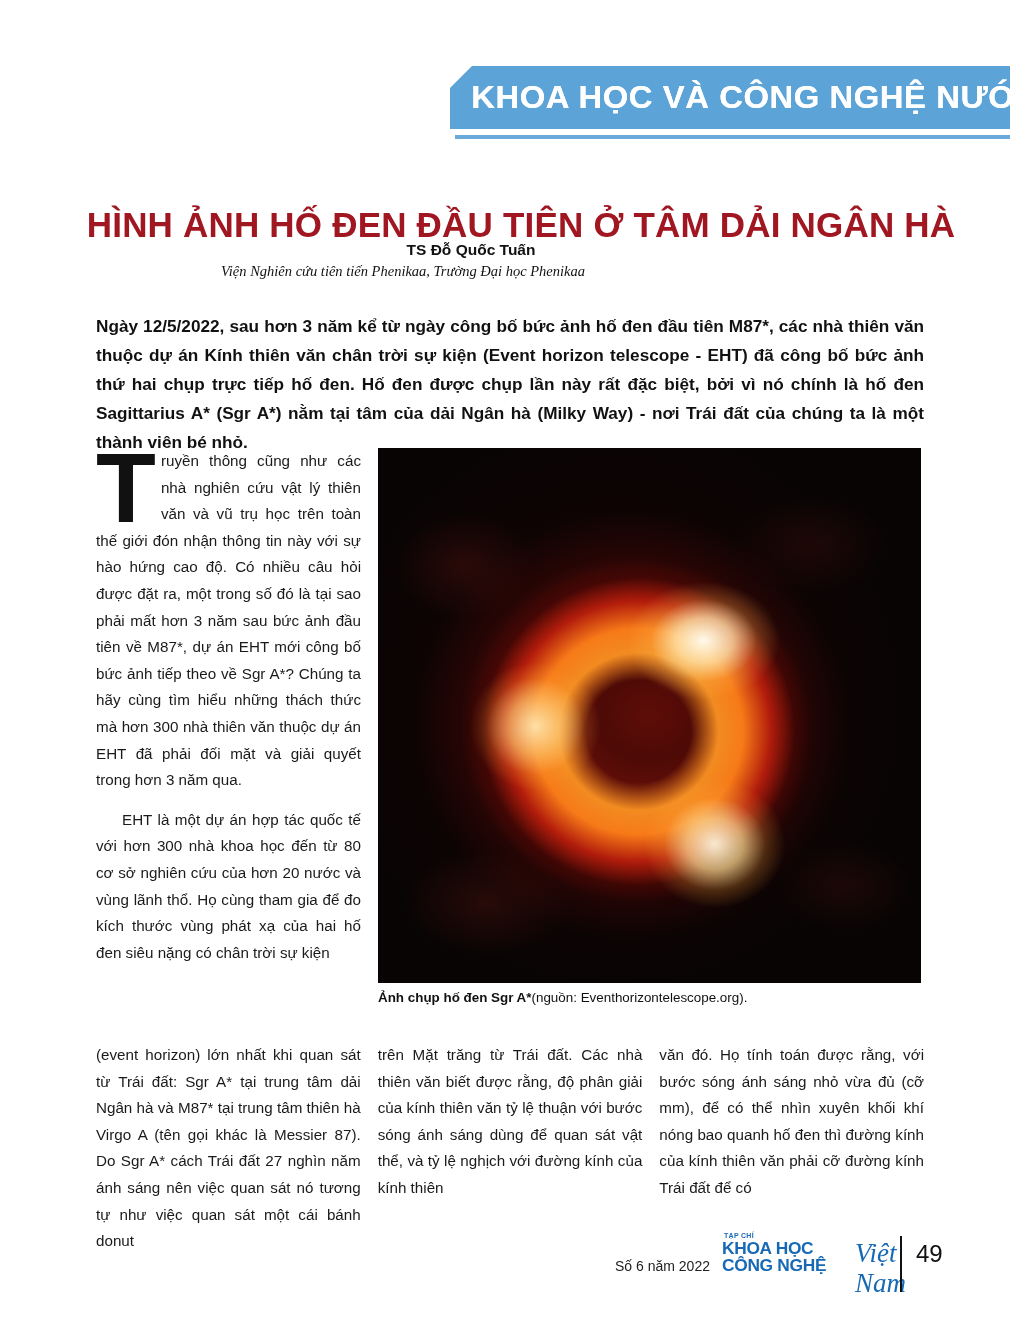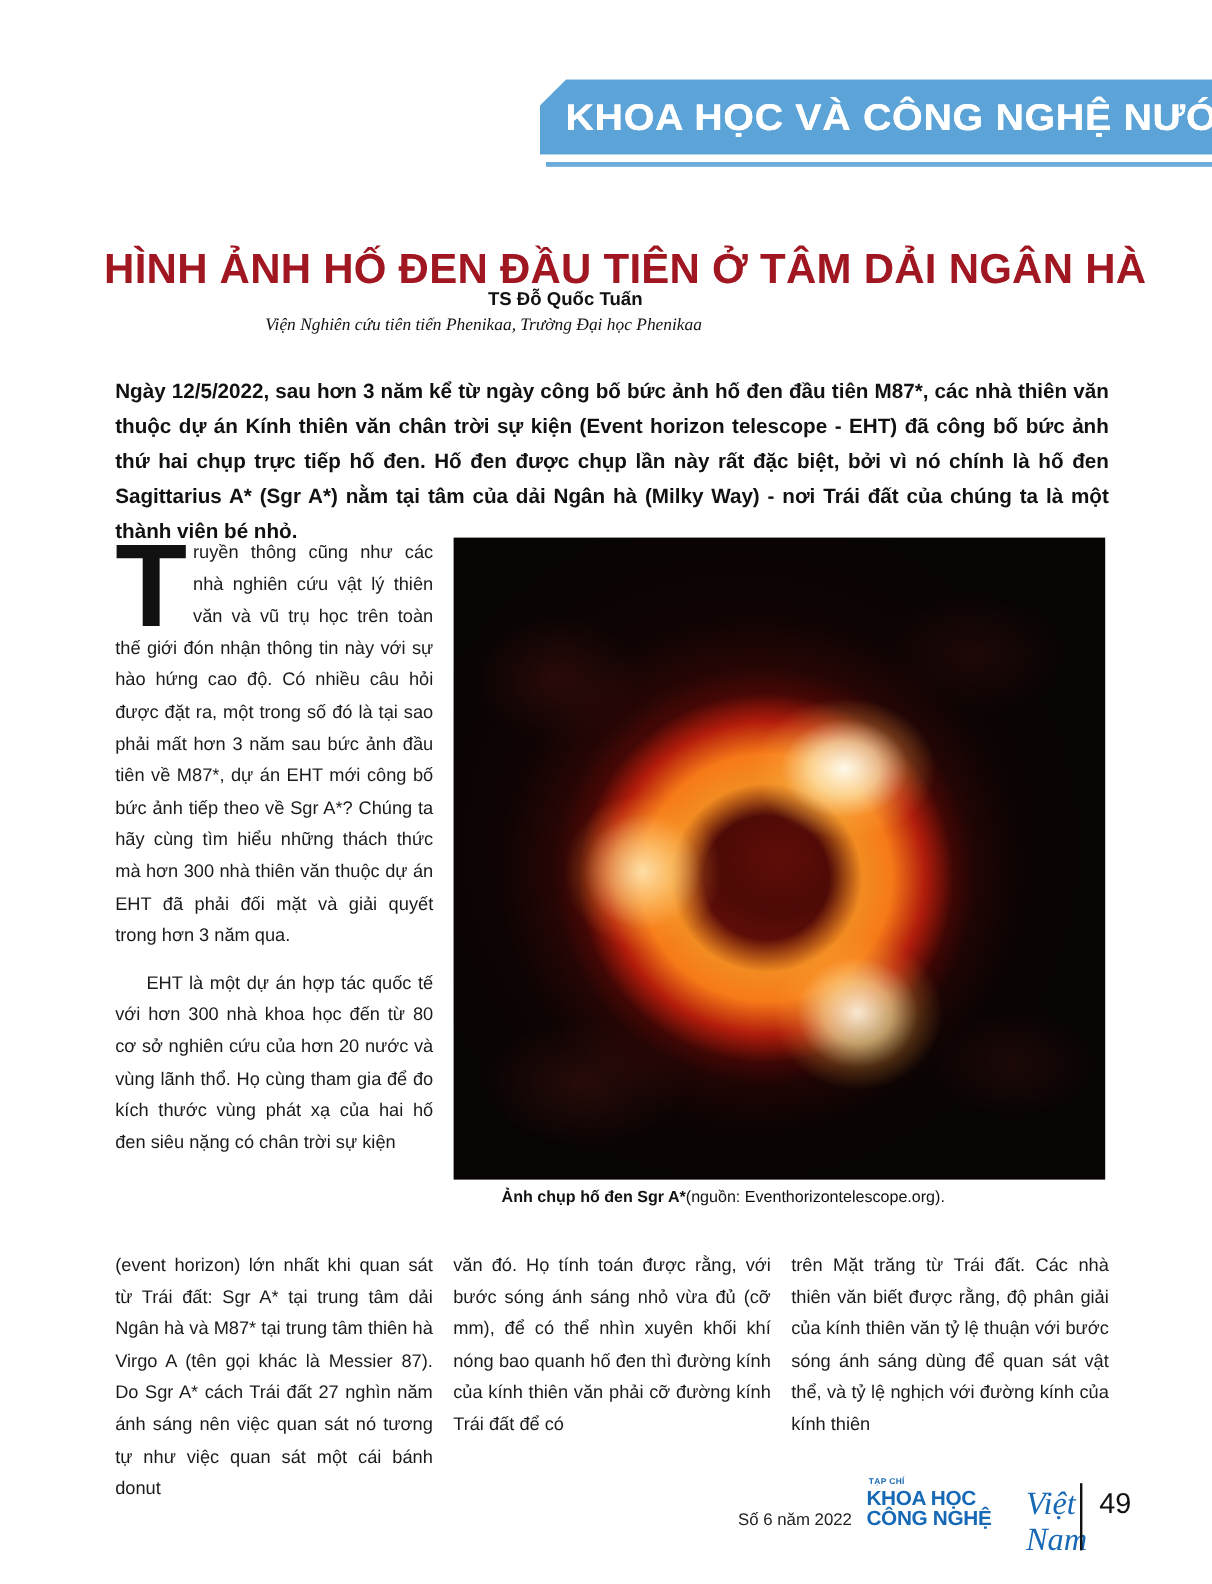--- a/index.html
+++ b/index.html
@@ -173,21 +173,21 @@
       radial-gradient(ellipse 18% 12% at 86% 82%, rgba(45,10,7,0.45), rgba(0,0,0,0) 70%);
     mix-blend-mode: screen;
   }
   .caption {
     position: absolute;
     left: 378px; top: 990px;
     width: 543px;
     font-size: 13.4px;
     color: #111;
   }
-  .caption b { font-weight: bold; margin-left: 40px; }
+  .caption b { font-weight: bold; }
 
   
   .footer-issue {
     position: absolute;
     left: 615px; top: 1258px;
     font-size: 14px;
     color: #222;
   }
   .logo {
     position: absolute;
@@ -263,22 +263,22 @@
 
 <div class="figure">
   <div class="bh">
     <div class="bh-noise"></div>
   </div>
 </div>
 <div class="caption"><b>Ảnh chụp hố đen Sgr A*</b><span>(nguồn: Eventhorizontelescope.org).</span></div>
 
 <div class="row-bottom">
   <div class="col-b">(event horizon) lớn nhất khi quan sát từ Trái đất: Sgr A* tại trung tâm dải Ngân hà và M87* tại trung tâm thiên hà Virgo A (tên gọi khác là Messier 87). Do Sgr A* cách Trái đất 27 nghìn năm ánh sáng nên việc quan sát nó tương tự như việc quan sát một cái bánh donut</div>
+  <div class="col-b">trên Mặt trăng từ Trái đất. Các nhà thiên văn biết được rằng, độ phân giải của kính thiên văn tỷ lệ thuận với bước sóng ánh sáng dùng để quan sát vật thể, và tỷ lệ nghịch với đường kính của kính thiên</div>
   <div class="col-b">văn đó. Họ tính toán được rằng, với bước sóng ánh sáng nhỏ vừa đủ (cỡ mm), để có thể nhìn xuyên khối khí nóng bao quanh hố đen thì đường kính của kính thiên văn phải cỡ đường kính Trái đất để có</div>
-  <div class="col-b">trên Mặt trăng từ Trái đất. Các nhà thiên văn biết được rằng, độ phân giải của kính thiên văn tỷ lệ thuận với bước sóng ánh sáng dùng để quan sát vật thể, và tỷ lệ nghịch với đường kính của kính thiên</div>
 </div>
 
 <div class="footer-issue">Số 6 năm 2022</div>
 <div class="logo">
   <div class="logo-tapchi">TẠP CHÍ</div>
   <div class="logo-main"><span>KHOA HỌC</span><br><span>CÔNG NGHỆ</span></div>
   <div class="logo-vn">Việt Nam</div>
 </div>
 <div class="footer-divider"></div>
 <div class="page-number">49</div>

